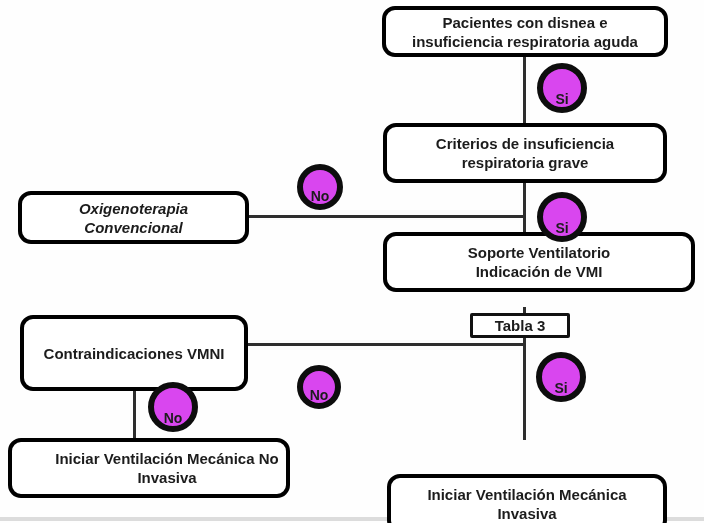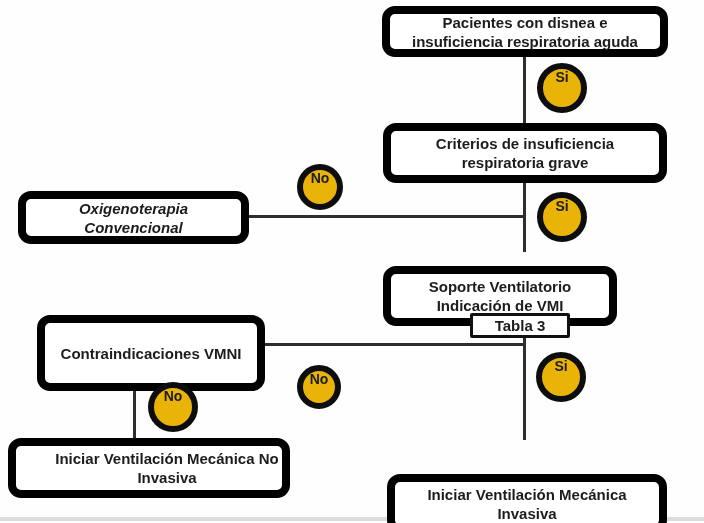--- a/index.html
+++ b/index.html
@@ -12,21 +12,21 @@
     width: 704px;
     height: 523px;
     background: #fefefe;
     font-family: "Liberation Sans", sans-serif;
     overflow: hidden;
   }
   .node {
     position: absolute;
     box-sizing: border-box;
     background: #ffffff;
-    border: 8px solid #000000;
+    border: 4px solid #000000;
     border-radius: 13px;
     display: flex;
     flex-direction: column;
     align-items: center;
     justify-content: center;
     text-align: center;
     color: #1c1c1c;
     font-weight: 700;
     font-size: 15px;
     line-height: 19px;
@@ -42,25 +42,25 @@
     align-items: center;
     justify-content: center;
     color: #1c1c1c;
     font-weight: 700;
     font-size: 15px;
     z-index: 4;
   }
   .decision {
     position: absolute;
     box-sizing: border-box;
-    background: #eab308;
+    background: #d946ef;
     border: 6px solid #0d0d0d;
     border-radius: 50%;
     display: flex;
-    align-items: flex-start;
+    align-items: flex-end;
     justify-content: center;
     color: #1c1c1c;
     font-weight: 700;
     font-size: 14px;
     z-index: 5;
   }
   .line {
     position: absolute;
     background: #2e2e2e;
     z-index: 1;
@@ -73,23 +73,23 @@
     height: 4px;
     background: #dcdcdc;
     z-index: 0;
   }
   .tl { display: block; }
 
   
   #n-pacientes          { left: 382px; top: 6px;   width: 286px; height: 51px; }
   #n-criterios          { left: 383px; top: 123px; width: 284px; height: 60px; }
   #n-oxigenoterapia     { left: 18px;  top: 191px; width: 231px; height: 53px; font-style: italic; }
-  #n-soporte            { left: 383px; top: 266px; width: 234px; height: 60px; }
+  #n-soporte            { left: 383px; top: 232px; width: 312px; height: 60px; }
   #n-tabla3             { left: 470px; top: 313px; width: 100px; height: 25px; }
-  #n-contraindicaciones { left: 20px;  top: 315px; width: 228px; height: 76px; margin-left: 17px; }
+  #n-contraindicaciones { left: 20px;  top: 315px; width: 228px; height: 76px; }
   #n-iniciar-vmni       { left: 8px;   top: 438px; width: 282px; height: 60px; padding-left: 36px; }
   #n-iniciar-vmi        { left: 387px; top: 438px; width: 280px; height: 59px; margin-top: 36px; }
 
   
   #d-si-1 { left: 537px; top: 63px;  width: 50px; height: 50px; }
   #d-si-2 { left: 537px; top: 192px; width: 50px; height: 50px; }
   #d-si-3 { left: 536px; top: 352px; width: 50px; height: 50px; }
   #d-no-1 { left: 297px; top: 164px; width: 46px; height: 46px; }
   #d-no-2 { left: 297px; top: 365px; width: 44px; height: 44px; }
   #d-no-3 { left: 148px; top: 382px; width: 50px; height: 50px; }

